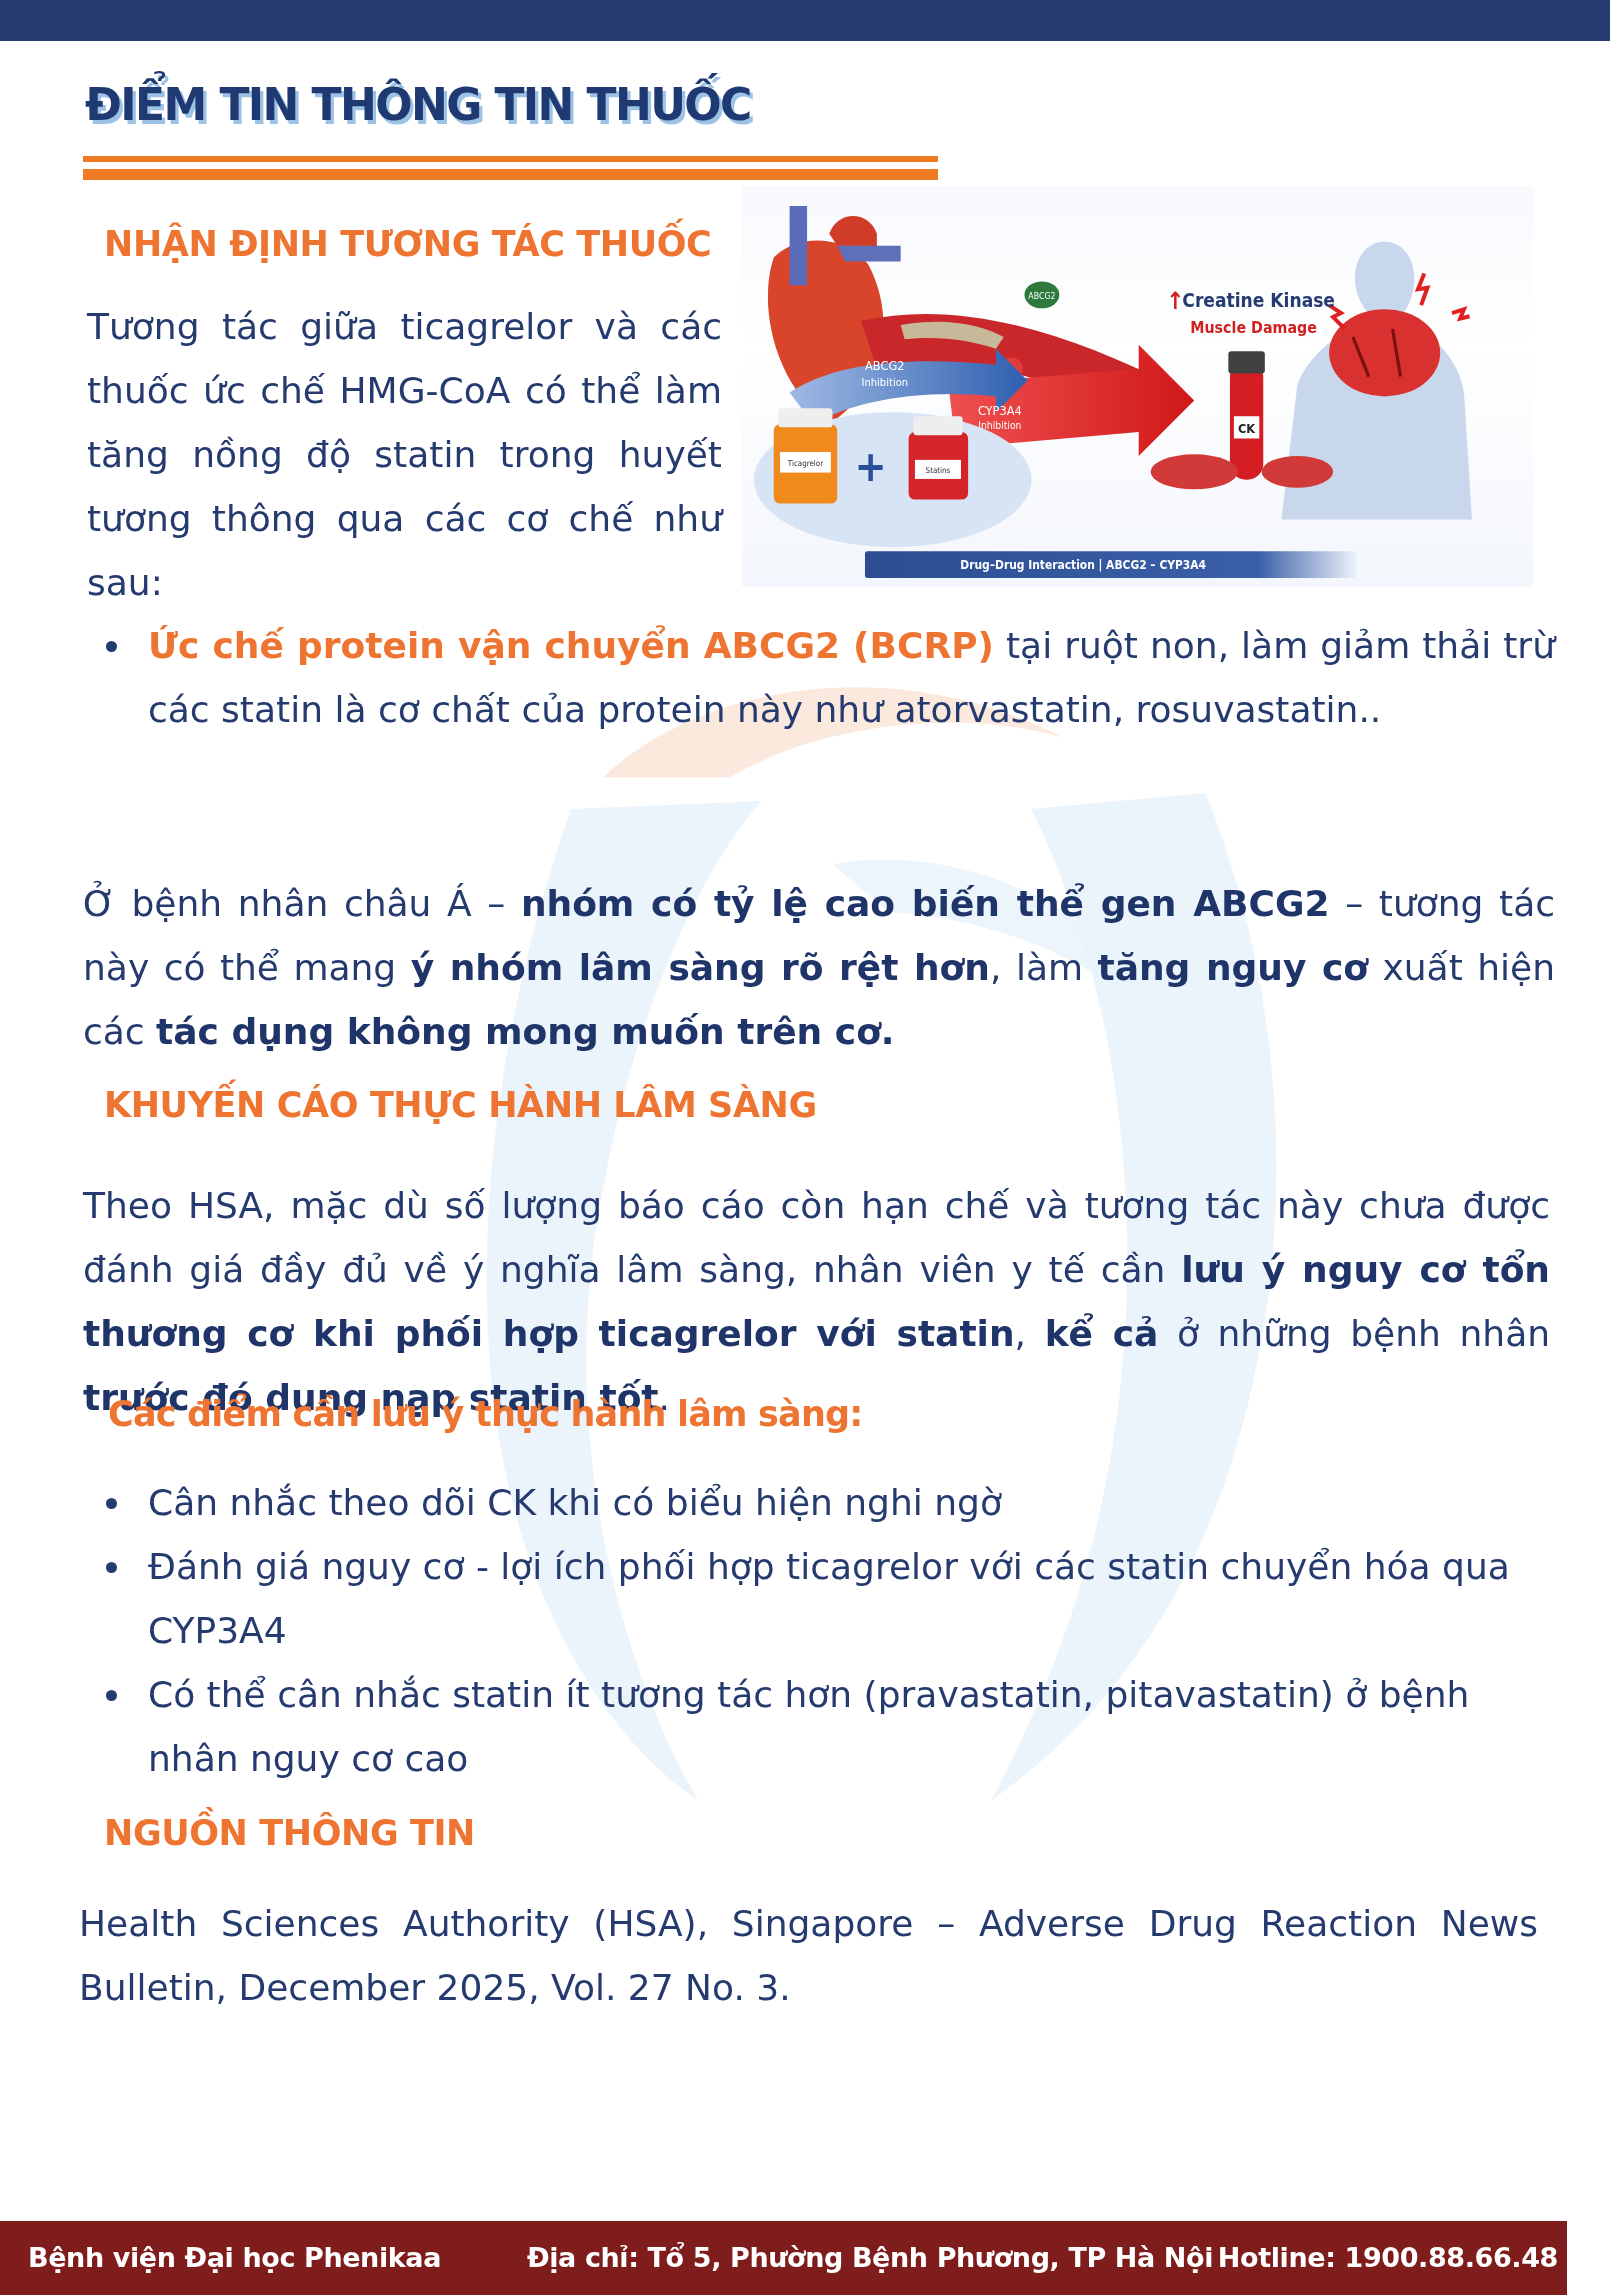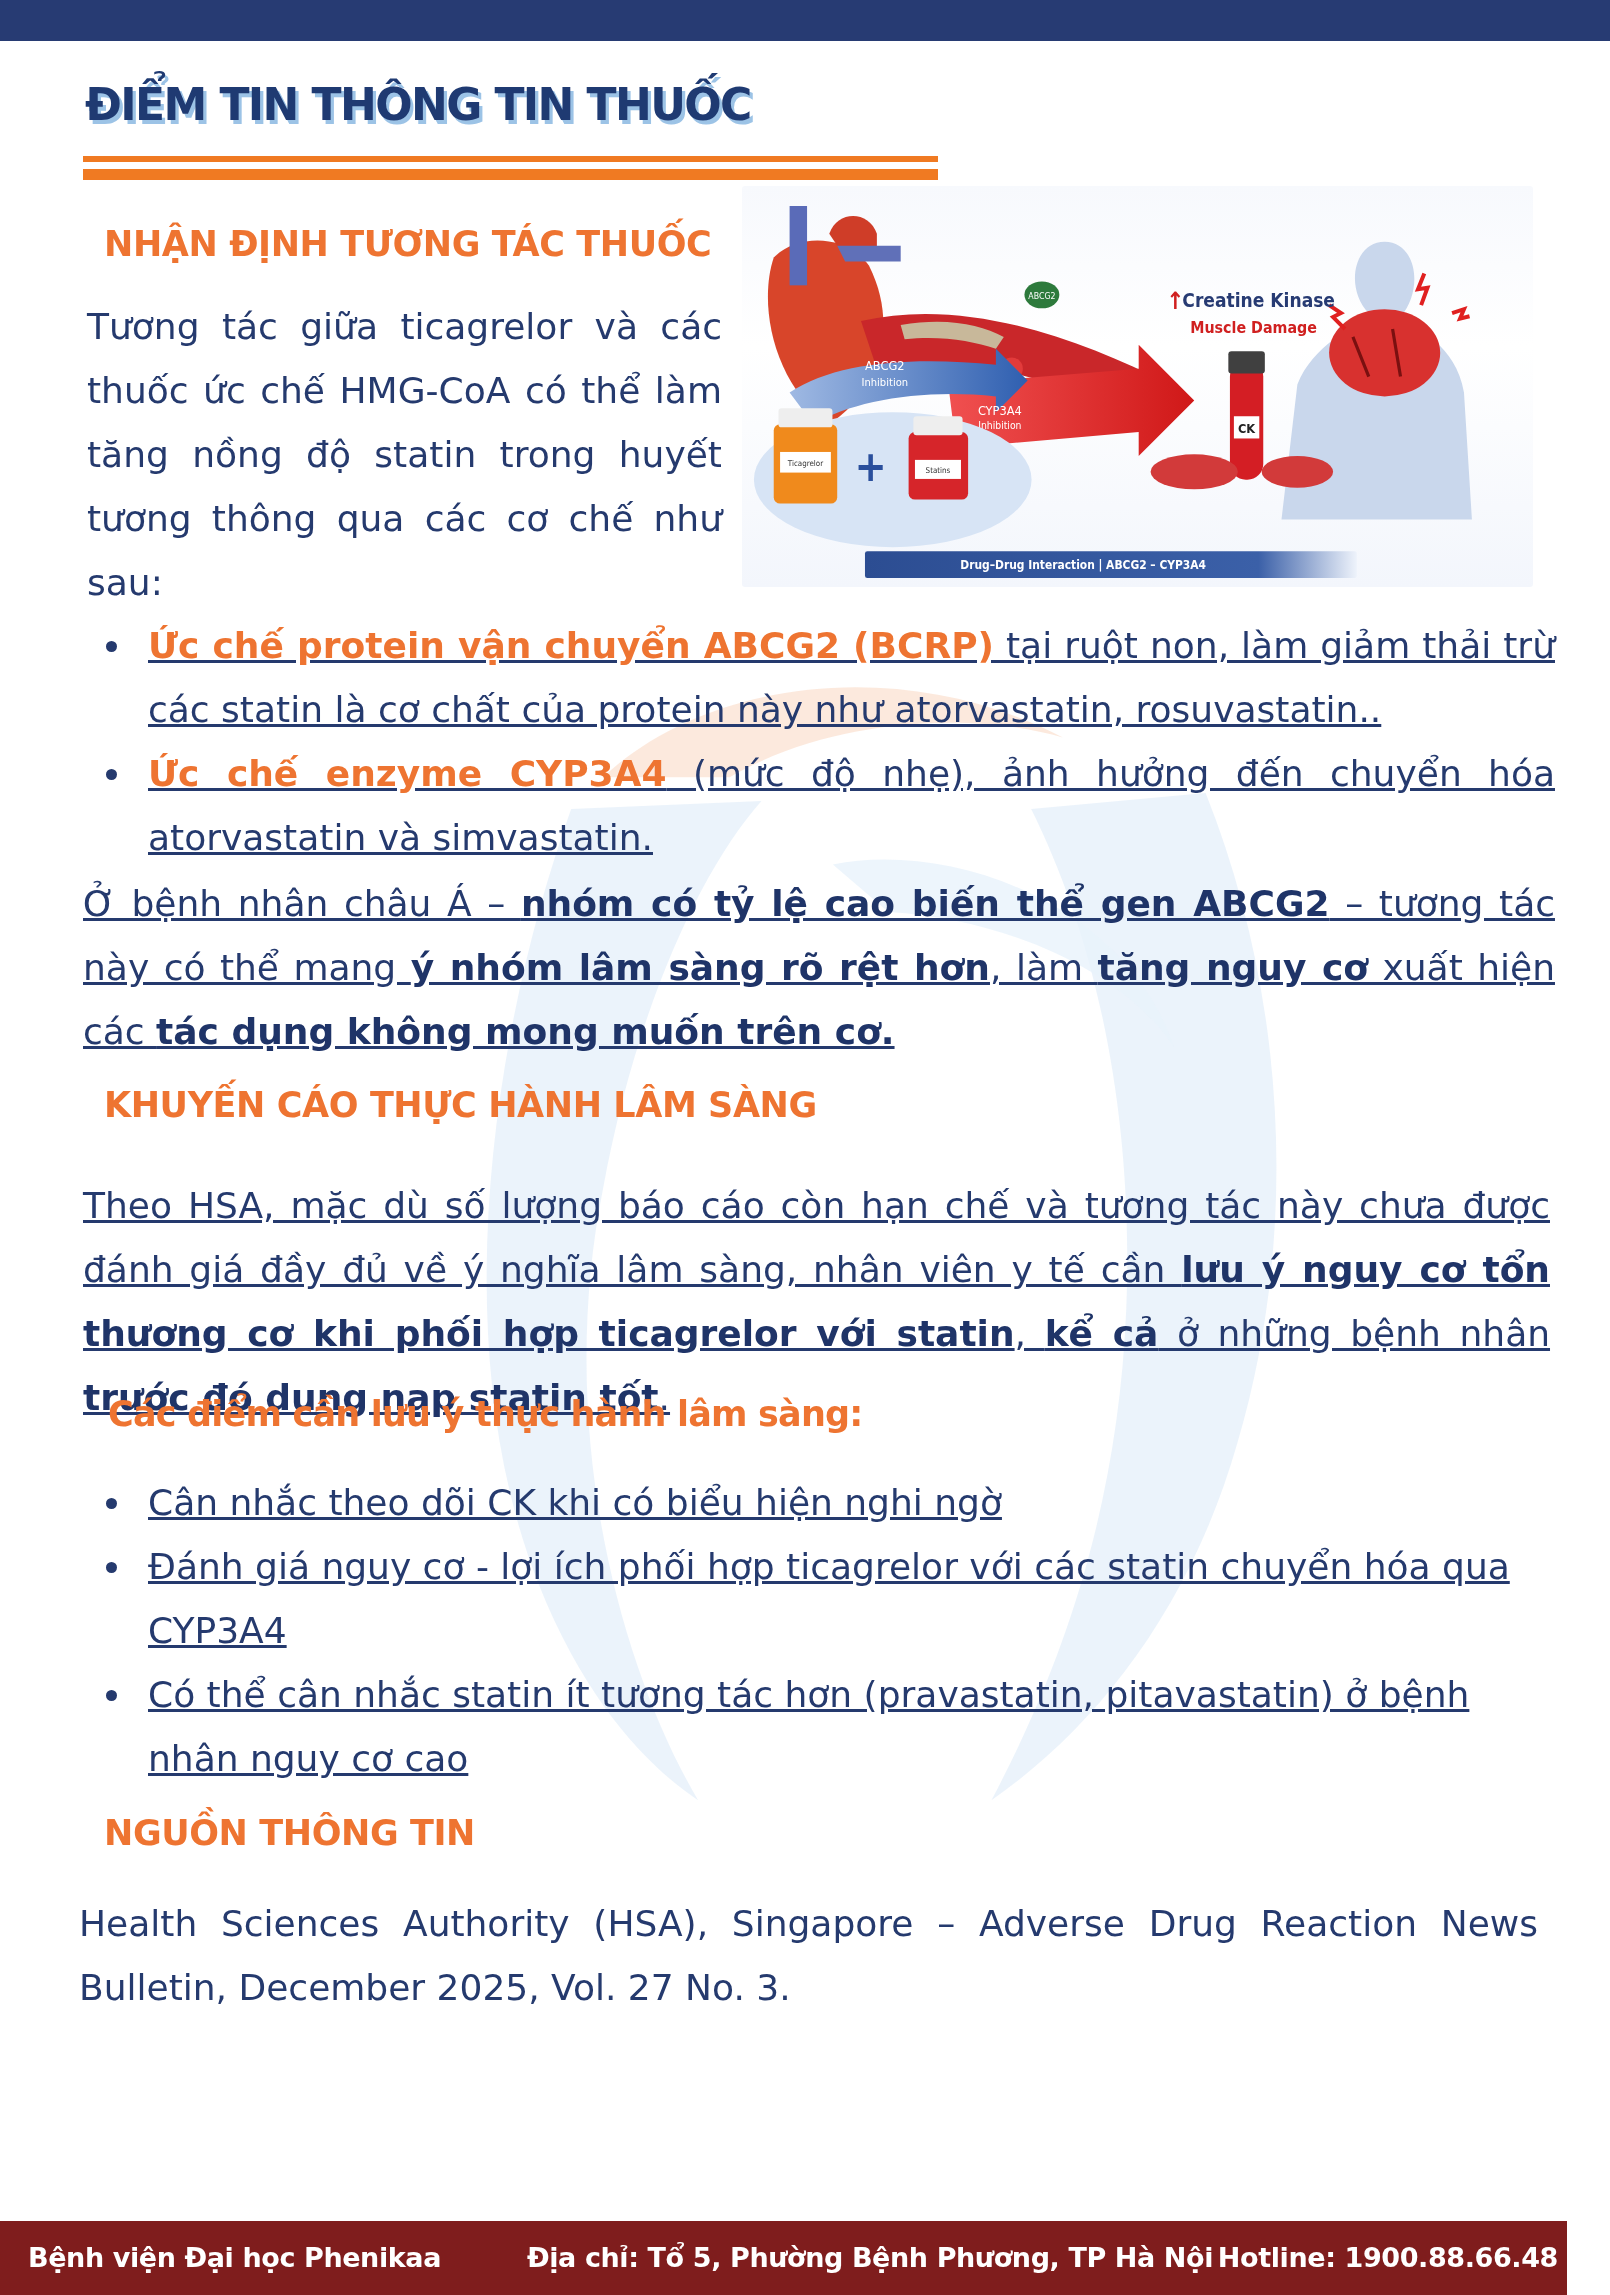--- a/index.html
+++ b/index.html
@@ -18,21 +18,21 @@
 
   .h-orange { position: absolute; color: #ee7431; font-weight: bold; font-size: 35px; letter-spacing: -0.4px; white-space: nowrap; margin-left: 19px; }
   .h-orange.sub { font-size: 35px; }
 
   .intro { position: absolute; left: 87px; top: 295px; width: 635px; font-size: 36px; line-height: 64px; text-align: justify; color: #253a6e; }
 
   .figure { position: absolute; left: 742px; top: 186px; width: 791px; height: 401px; background: linear-gradient(180deg,#f7f9fd 0%,#ffffff 40%,#f3f6fc 100%); overflow: hidden; border-radius: 3.2px; }
   .figure svg { width: 100%; height: 100%; display: block; }
   .fig-text { font-family: "DejaVu Sans Condensed","DejaVu Sans", sans-serif; }
 
-  .body-text { position: absolute; font-size: 36px; line-height: 64px; color: #253a6e; text-align: justify; text-decoration: underline; }
+  .body-text { position: absolute; font-size: 36px; line-height: 64px; color: #253a6e; text-align: justify; }
   .body-text b { font-weight: bold; color: #1f3468; }
   .o { color: #ee7431; font-weight: bold; }
 
   ul.bullets { list-style: none; }
   ul.bullets li { position: relative; padding-left: 65px; }
   ul.bullets li::before { content: ""; position: absolute; left: 23px; top: 27px; width: 11px; height: 11px; border-radius: 50%; background: #253a6e; }
 
   .ref { position: absolute; left: 79px; top: 1892px; width: 1459px; font-size: 36px; line-height: 64px; color: #253a6e; text-align: justify; text-underline-offset: 6.3px; text-decoration-thickness: 2.4px; }
 
   .footer { position: absolute; left: 0; top: 2221px; width: 1567px; height: 75px; background: #7f1d1d; color: #ffffff; font-size: 27px; }
@@ -134,21 +134,20 @@
     <ellipse cx="570" cy="360" rx="55" ry="22" fill="#d23a3a"></ellipse>
     <ellipse cx="700" cy="360" rx="45" ry="20" fill="#d23a3a"></ellipse>
 
     <rect x="155" y="460" width="620" height="34" rx="3" fill="url(#capBar)"></rect>
     <text x="430" y="483" class="fig-text" font-size="15" font-weight="bold" fill="#ffffff" text-anchor="middle">Drug–Drug Interaction | ABCG2 – CYP3A4</text>
   </svg>
 </div>
 
 <ul class="bullets body-text" style="left:83px; top:614px; width:1472px;">
   <li><span class="o">Ức chế protein vận chuyển ABCG2 (BCRP)</span><span>  tại ruột non, làm giảm thải trừ các statin là cơ chất của protein này như atorvastatin, rosuvastatin..</span></li>
-  <li><span class="o">Ức chế enzyme CYP3A4</span><span> (mức độ nhẹ), ảnh hưởng đến chuyển hóa atorvastatin và simvastatin.</span></li>
 </ul>
 
 <p class="body-text" style="left:83px; top:872px; width:1472px;"><span>Ở bệnh nhân châu Á – </span><b>nhóm có tỷ lệ cao biến thể gen ABCG2</b><span> – tương tác này có thể mang </span><b>ý nhóm lâm sàng rõ rệt hơn</b><span>, làm </span><b>tăng nguy cơ</b><span> xuất hiện các </span><b>tác dụng không mong muốn trên cơ.</b></p>
 
 <div class="h-orange" style="left:85px; top:1085px;">KHUYẾN CÁO THỰC HÀNH LÂM SÀNG</div>
 
 <p class="body-text" style="left:83px; top:1174px; width:1467px;"><span>Theo HSA, mặc dù số lượng báo cáo còn hạn chế và tương tác này chưa được đánh giá đầy đủ về ý nghĩa lâm sàng, nhân viên y tế cần </span><b>lưu ý nguy cơ tổn thương cơ khi phối hợp ticagrelor với statin</b><span>, </span><b>kể cả</b><span> ở những bệnh nhân </span><b>trước đó dung nạp statin tốt</b><span>.</span></p>
 
 <div class="h-orange sub" style="left:89px; top:1394px; letter-spacing:-0.8px;">Các điểm cần lưu ý thực hành lâm sàng:</div>
 

